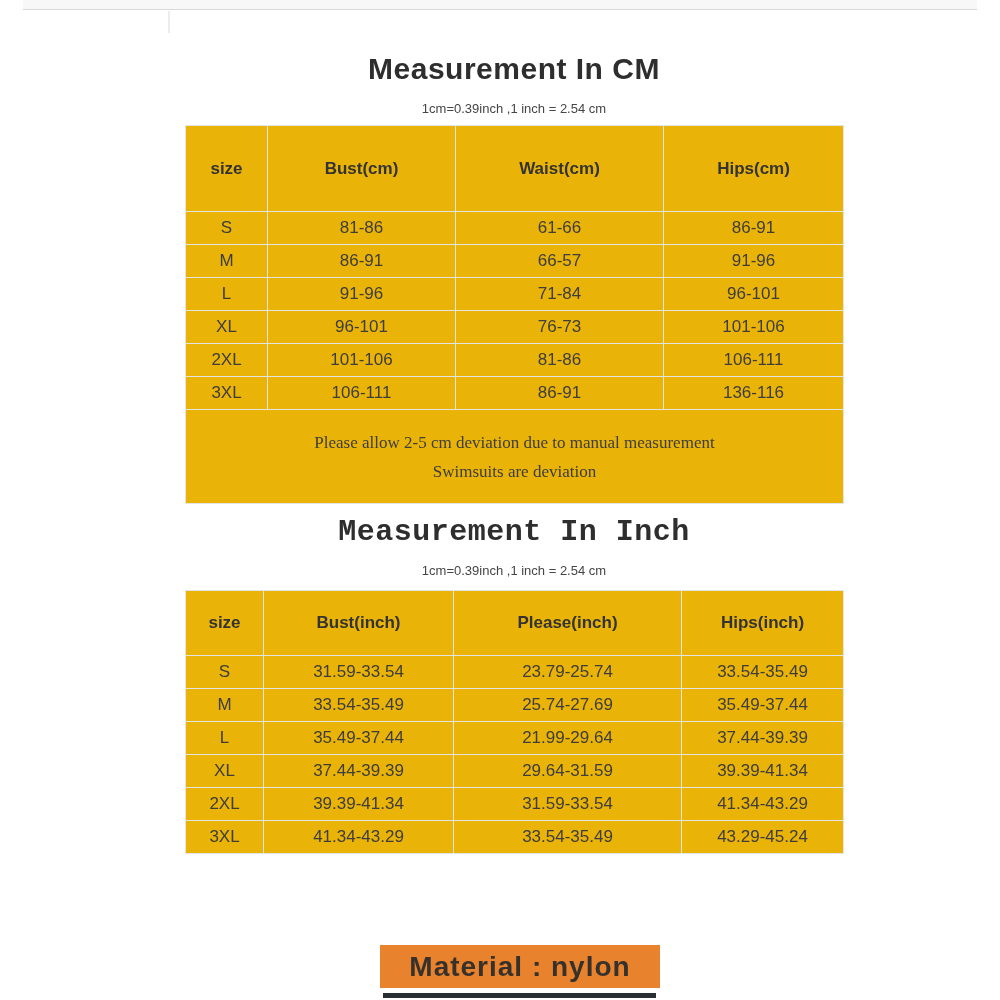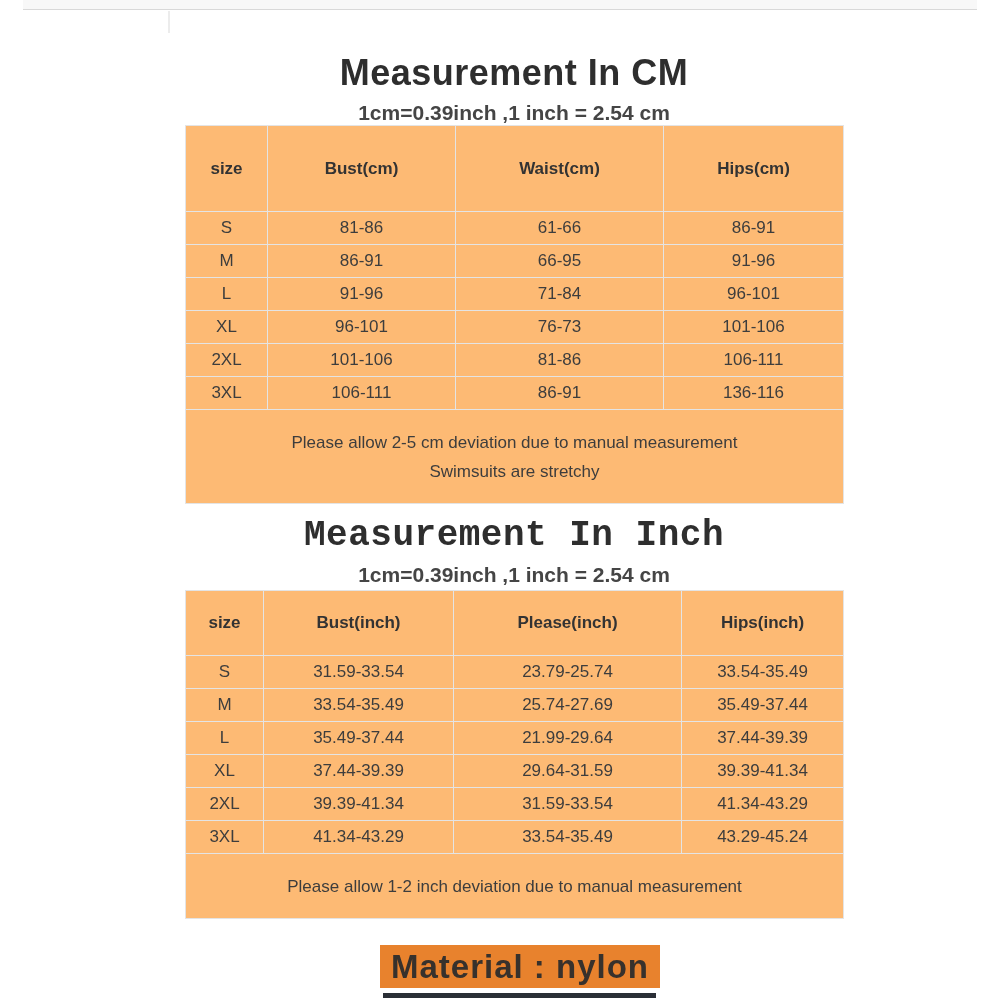--- a/index.html
+++ b/index.html
@@ -14,60 +14,60 @@
   .top-bar {
     position: absolute; left: 23px; top: 0; width: 954px; height: 10px;
     background: #f8f8f8; border-bottom: 1px solid #d9d9d9;
   }
   .top-bar-tick {
     position: absolute; left: 168px; top: 11px; width: 2px; height: 22px;
     background: #ececec;
   }
   .section-title {
     position: absolute; left: 185px; width: 658px;
-    text-align: center; font-weight: bold; font-size: 36px; color: #2e2e2e;
+    text-align: center; font-weight: bold; font-size: 30px; color: #2e2e2e;
     letter-spacing: 0.5px;
   }
   .section-subtitle {
     position: absolute; left: 185px; width: 658px;
-    text-align: center; font-size: 21px; color: #454545; font-weight: bold;
+    text-align: center; font-size: 13px; color: #454545;
   }
   #cm-title   { top: 52px; }
   #cm-sub     { top: 101px; }
   #inch-title { top: 515px; font-family: Liberation Mono, monospace; }
   #inch-sub   { top: 563px; }
 
   table.size-table {
     position: absolute; left: 185px; width: 658px;
     border-collapse: collapse; table-layout: fixed;
-    background: #fdba74;
+    background: #eab308;
   }
   #cm-table   { top: 125px; }
   #inch-table { top: 590px; }
   table.size-table td, table.size-table th {
     border: 1px solid #e4e4e4;
     text-align: center; vertical-align: middle;
     font-size: 17px; color: #3d3d3d;
     overflow: hidden; white-space: nowrap;
   }
   table.size-table th { font-weight: bold; color: #333333; }
   #cm-table th   { height: 86px; }
   #inch-table th { height: 65px; }
   #cm-table td.data-cell   { height: 33px; }
   #inch-table td.data-cell { height: 33px; }
-  td.note-cell { font-size: 18px; color: #3a3a3a; }
+  td.note-cell { font-size: 18px; color: #3a3a3a; font-family: Liberation Serif, serif; }
   #cm-table td.note-cell   { height: 94px; }
   #inch-table td.note-cell { height: 65px; }
   .note-line { line-height: 29px; }
 
   .material-highlight {
     position: absolute; left: 380px; top: 945px; width: 280px; height: 43px;
     background: #e8822d;
     display: flex; align-items: center; justify-content: center;
-    font-weight: bold; font-size: 33px; color: #37312c;
+    font-weight: bold; font-size: 28px; color: #37312c;
     letter-spacing: 1px; white-space: nowrap;
   }
   .material-underline {
     position: absolute; left: 383px; top: 993px; width: 273px; height: 5px;
     background: #2a2f36;
   }
 </style>
 </head>
 <body>
 
@@ -93,21 +93,21 @@
   </tr>
   <tr>
     <td class="data-cell">S</td>
     <td class="data-cell">81-86</td>
     <td class="data-cell">61-66</td>
     <td class="data-cell">86-91</td>
   </tr>
   <tr>
     <td class="data-cell">M</td>
     <td class="data-cell">86-91</td>
-    <td class="data-cell">66-95</td>
+    <td class="data-cell">66-57</td>
     <td class="data-cell">91-96</td>
   </tr>
   <tr>
     <td class="data-cell">L</td>
     <td class="data-cell">91-96</td>
     <td class="data-cell">71-84</td>
     <td class="data-cell">96-101</td>
   </tr>
   <tr>
     <td class="data-cell">XL</td>
@@ -123,21 +123,21 @@
   </tr>
   <tr>
     <td class="data-cell">3XL</td>
     <td class="data-cell">106-111</td>
     <td class="data-cell">86-91</td>
     <td class="data-cell">136-116</td>
   </tr>
   <tr>
     <td class="note-cell" colspan="4">
       <div class="note-line">Please allow 2-5 cm deviation due to manual measurement</div>
-      <div class="note-line">Swimsuits are stretchy</div>
+      <div class="note-line">Swimsuits are deviation</div>
     </td>
   </tr>
 </tbody>
   </table>
 
 <div class="section-title" id="inch-title">Measurement In Inch</div>
 <div class="section-subtitle" id="inch-sub">1cm=0.39inch ,1 inch = 2.54 cm</div>
 
 <table class="size-table" id="inch-table">
   <colgroup>
@@ -182,22 +182,17 @@
     <td class="data-cell">39.39-41.34</td>
     <td class="data-cell">31.59-33.54</td>
     <td class="data-cell">41.34-43.29</td>
   </tr>
   <tr>
     <td class="data-cell">3XL</td>
     <td class="data-cell">41.34-43.29</td>
     <td class="data-cell">33.54-35.49</td>
     <td class="data-cell">43.29-45.24</td>
   </tr>
-  <tr>
-    <td class="note-cell" colspan="4">
-      <div class="note-line">Please allow 1-2 inch deviation due to manual measurement</div>
-    </td>
-  </tr>
 </tbody>
   </table>
 
 <div class="material-highlight">Material : nylon</div>
 <div class="material-underline"></div>
 
 </body></html>

